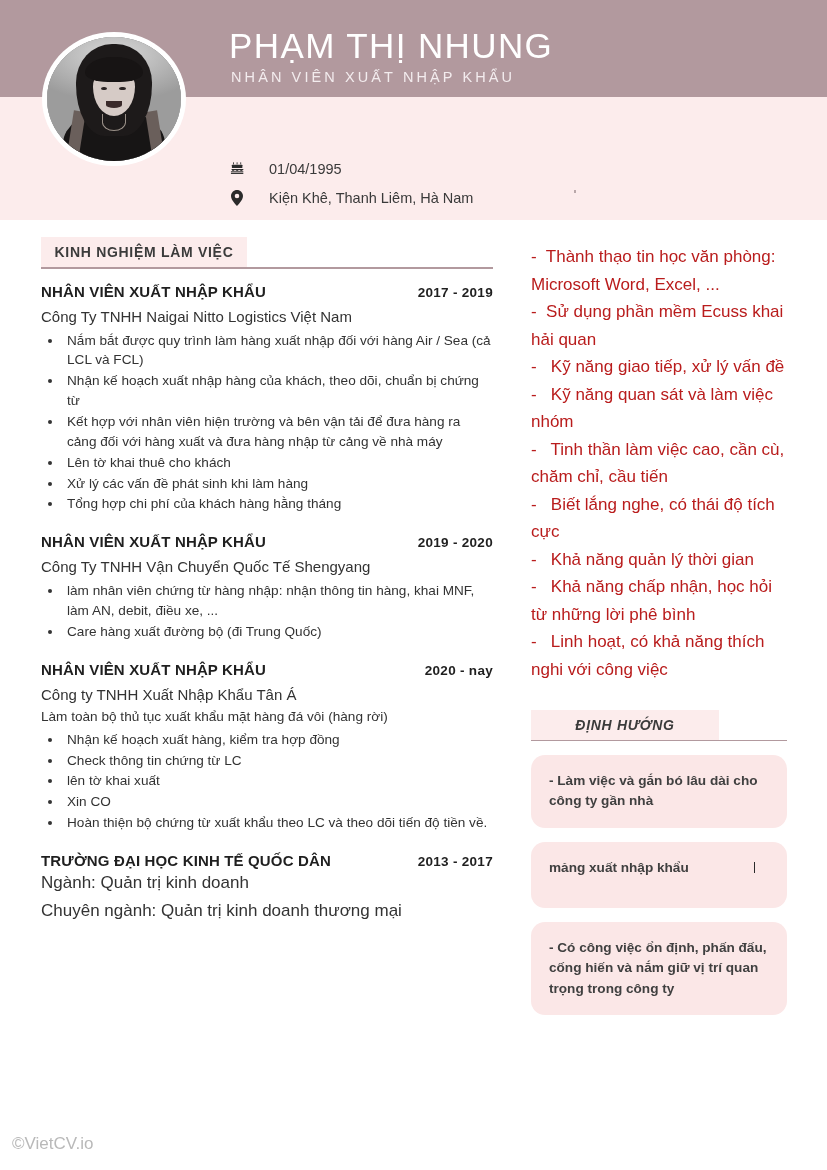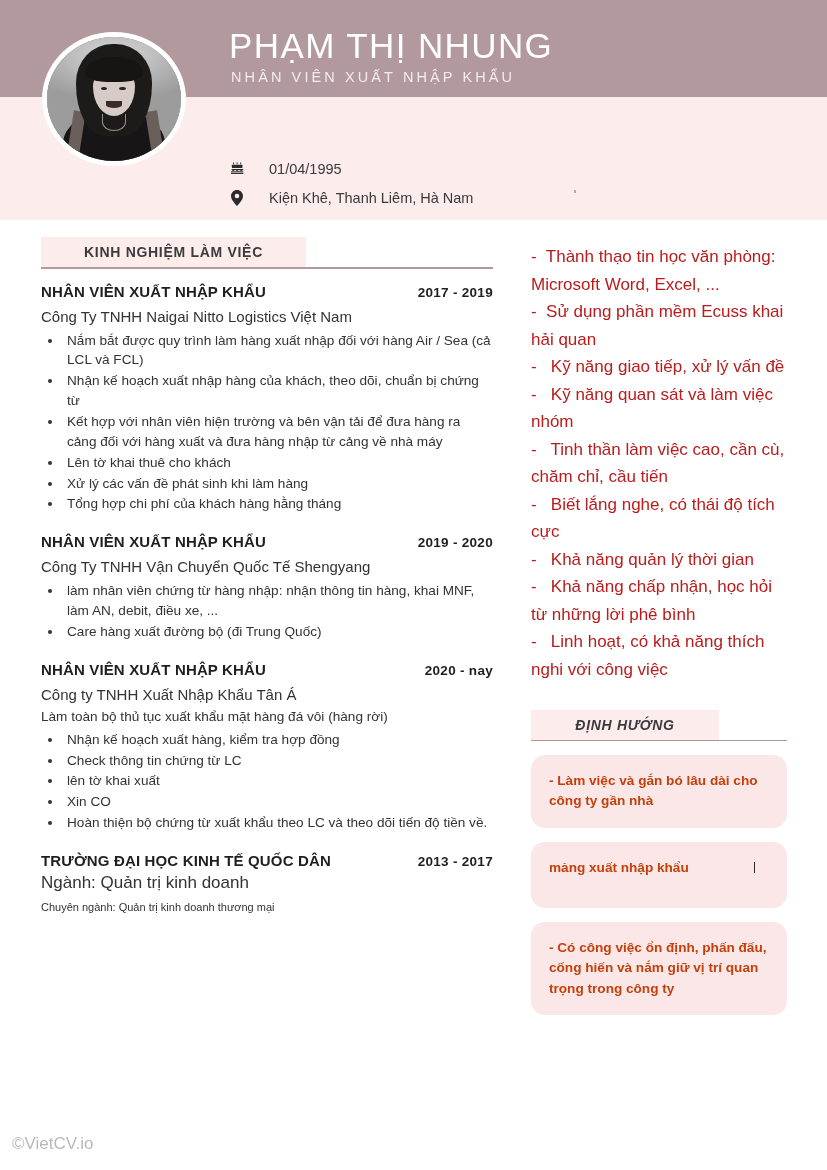--- a/index.html
+++ b/index.html
@@ -187,21 +187,21 @@
     height: 30px;
     display: flex;
     align-items: center;
     justify-content: center;
     font-size: 14px;
     font-weight: bold;
     letter-spacing: 0.7px;
     color: #3b3b3b;
     white-space: nowrap;
   }
-  .left-col .sec-banner { width: 265px; }
+  .left-col .sec-banner { width: 206px; }
   .right-col .sec-banner { width: 188px; }
   .sec-rule {
     height: 1.6px;
     background: #b2999e;
     width: 100%;
   }
 
   
   .entry { margin-bottom: 19px; }
   .entry-head {
@@ -244,21 +244,21 @@
   }
 
   
   .edu-sec { margin-top: 36px; }
   .edu-sub {
     font-size: 17px;
     color: #333333;
     margin-top: 4px;
   }
   .edu-sub2 {
-    font-size: 11px;
+    font-size: 17px;
     color: #333333;
     margin-top: 8px;
   }
 
   
   .skills {
     margin-top: 6px;
     font-size: 17px;
     color: #b91c1c;
     line-height: 1.62;
@@ -267,21 +267,21 @@
 
   
   .obj-sec { margin-top: 26px; font-style: italic; }
   .obj-card {
     background: #fbe7e7;
     border-radius: 14px;
     padding: 16px 18px;
     margin-bottom: 14px;
     font-size: 13.6px;
     font-weight: bold;
-    color: #c2410c;
+    color: #404040;
     line-height: 1.5;
     position: relative;
     white-space: pre-wrap;
   }
   .obj-card.tall { min-height: 66px; display: flex; align-items: flex-start; }
   .obj-mark {
     position: absolute;
     right: 32px; top: 20px;
     width: 1.5px; height: 11px;
     background: #2a2a2a;

